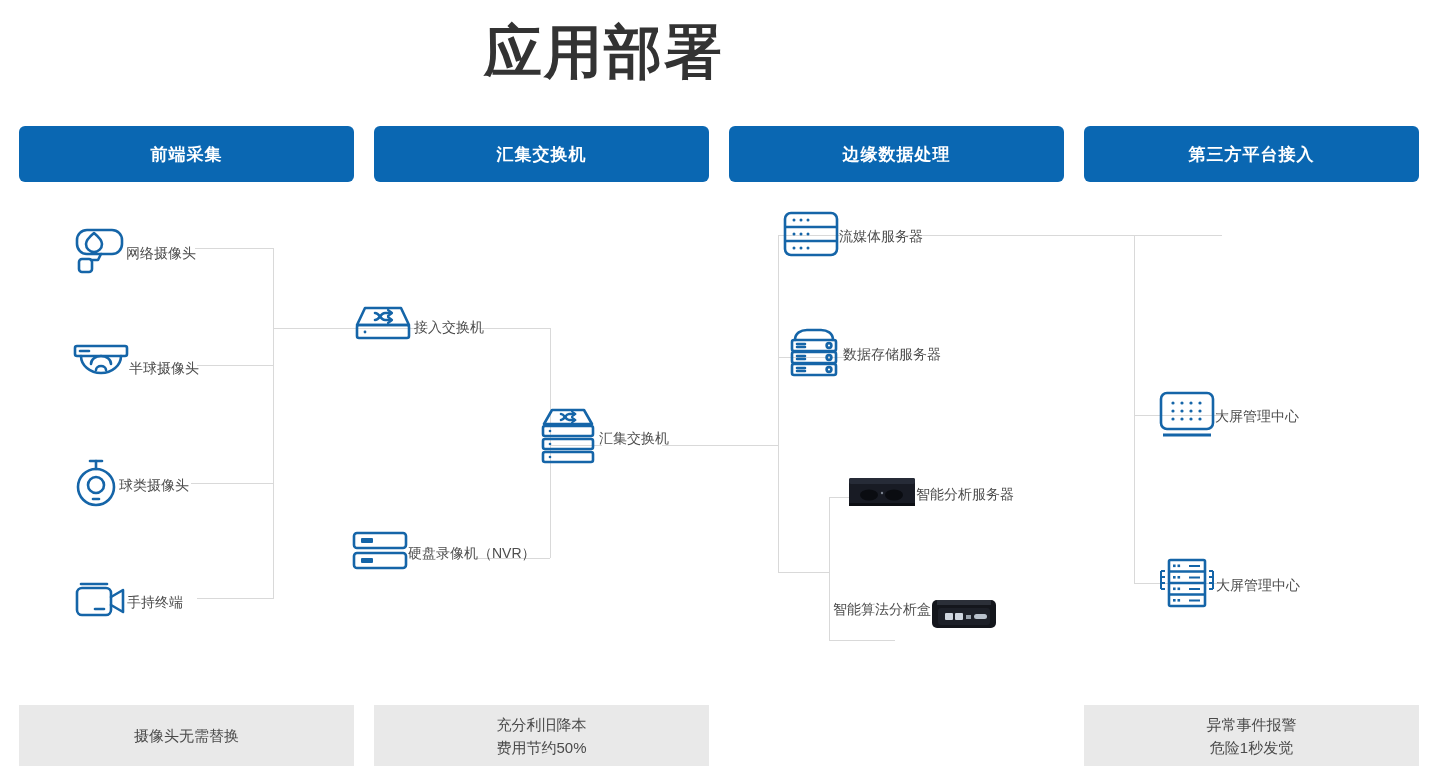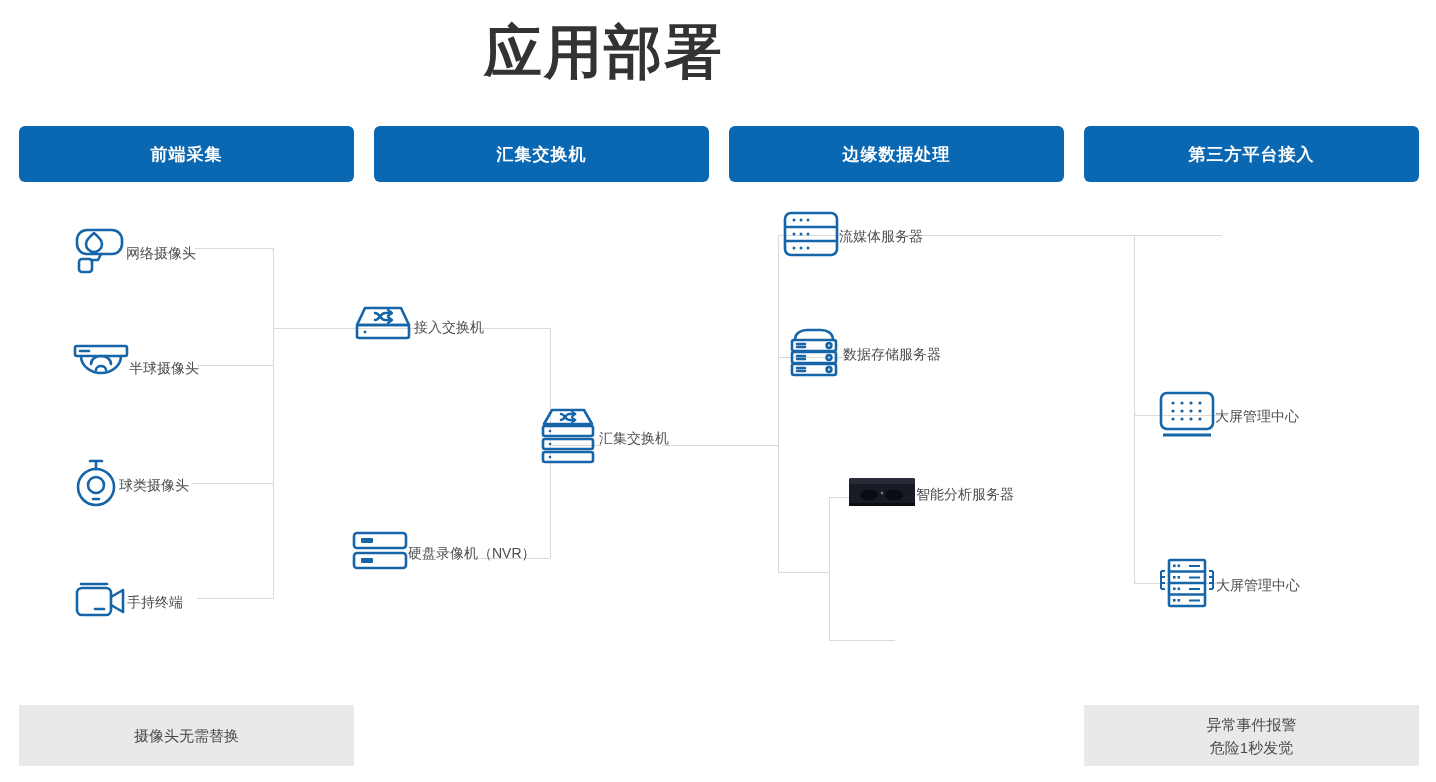--- a/index.html
+++ b/index.html
@@ -214,20 +214,34 @@
         <rect x="1" y="2" width="66" height="6" rx="2" fill="#262b37"></rect>
         <ellipse cx="21" cy="19" rx="9" ry="5.5" fill="#0a0c11"></ellipse>
         <ellipse cx="46" cy="19" rx="9" ry="5.5" fill="#0a0c11"></ellipse>
         <circle cx="34" cy="17" r="1.2" fill="#7d8591"></circle>
         <rect x="1" y="27" width="66" height="3" fill="#0c0e13"></rect>
       </svg>
     </span>
     <div class="label">智能分析服务器</div>
   </div>
 
+  <div class="node" style="left:833px;top:598px">
+    <div class="label-top">智能算法分析盒</div>
+    <span class="icon">
+      <svg width="66" height="32" viewBox="0 0 66 32">
+        <rect x="1" y="2" width="64" height="28" rx="5" fill="#14161c"></rect>
+        <rect x="6" y="2" width="54" height="5" fill="#2b2f38"></rect>
+        <rect x="7" y="10" width="52" height="17" rx="3" fill="#1d2028"></rect>
+        <rect x="14" y="15" width="8" height="7" rx="1" fill="#cfd6df"></rect>
+        <rect x="24" y="15" width="8" height="7" rx="1" fill="#cfd6df"></rect>
+        <rect x="35" y="17" width="5" height="4" fill="#9aa3ad"></rect>
+        <rect x="43" y="16" width="13" height="5" rx="2.5" fill="#b9c2cc"></rect>
+      </svg>
+    </span>
+  </div>
 
 
   <div class="node" style="left:1159px;top:391px">
     <span class="icon">
       <svg width="56" height="46" viewBox="0 0 56 46" fill="none" stroke="#1565a8" stroke-width="2.6" stroke-linejoin="round">
         <rect x="2" y="2" width="52" height="36" rx="6"></rect>
         <g fill="#1565a8" stroke="none">
           <circle cx="14" cy="12" r="1.6"></circle>
             <circle cx="23" cy="12" r="1.6"></circle>
             <circle cx="32" cy="12" r="1.6"></circle>
@@ -267,18 +281,22 @@
         <path d="M51 13 h4 M51 19 h4 M51 25 h4 M51 31 h4 M55 13 v18" stroke-width="2"></path>
       </svg>
     </span>
     <div class="label">大屏管理中心</div>
   </div>
 
   <div class="caption cap-0">
     <div>摄像头无需替换</div>
     <div></div>
   </div>
+  <div class="caption cap-1">
+    <div>充分利旧降本</div>
+    <div>费用节约50%</div>
+  </div>
   <div class="caption cap-3">
     <div>异常事件报警</div>
     <div>危险1秒发觉</div>
   </div>
 
 </div>
 
 </body></html>

